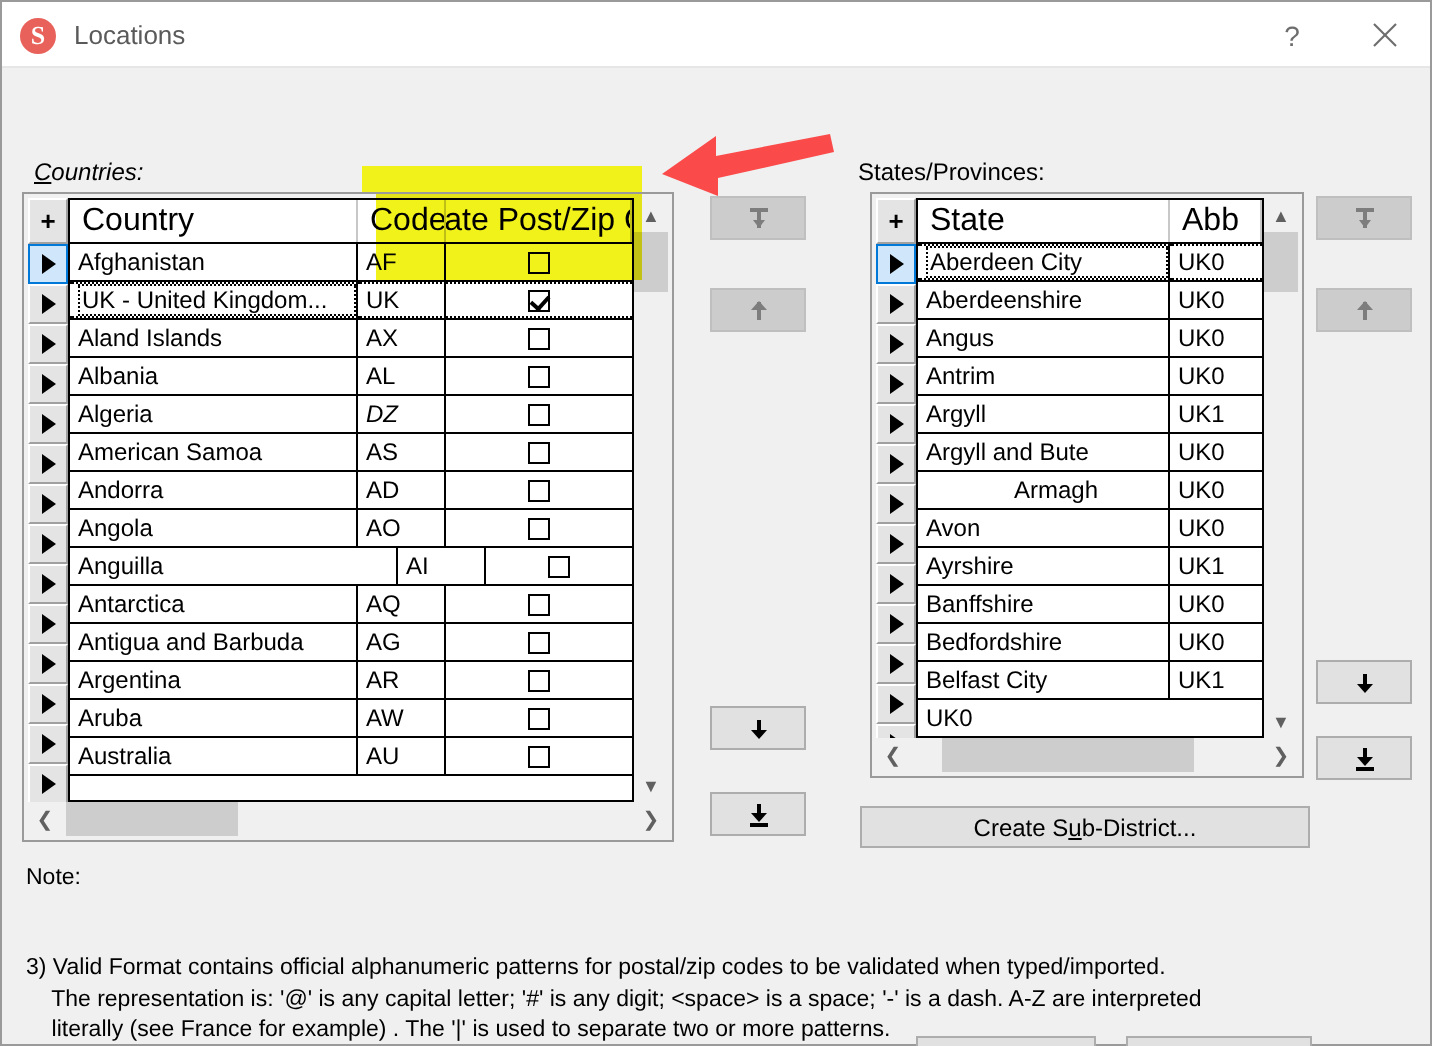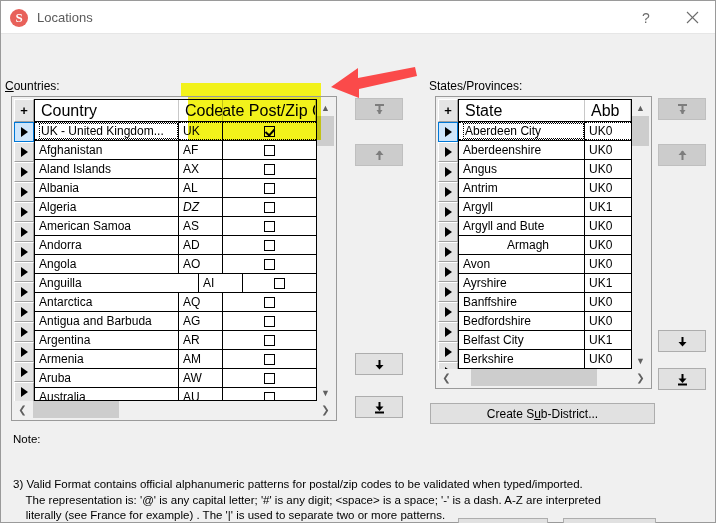--- a/index.html
+++ b/index.html
@@ -239,21 +239,21 @@
             <line x1="1" y1="1" x2="12" y2="12" stroke="#6d6d6d" stroke-width="1.1"></line>
             <line x1="12" y1="1" x2="1" y2="12" stroke="#6d6d6d" stroke-width="1.1"></line>
           </svg>
       </div>
     </div>
     <div class="titlebar-sep"></div>
   </div>
 
   <div class="content">
 
-    <div class="lbl" style="left:4px;top:45px;"><u>C</u><span>ountries:</span></div>
+    <div class="lbl" style="left:16px;top:45px;font-style:italic;"><u>C</u><span>ountries:</span></div>
 
     <div class="hl" style="left: 180px; top: 49px; width: 140px; height: 14px; background: rgb(242, 242, 27);"></div>
 
     <div class="grid-wrap" id="countries-grid" style="left:10px;top:62px;width:326px;height:325px;">
       <div class="grid-inner">
         <div class="grid-main">
           <div class="rowhdr-col" id="c-rowhdrs">
               <div class="rowhdr plus">+</div>
               <div class="rowhdr sel">
                 <span class="tri"></span>
@@ -298,37 +298,37 @@
                 <span class="tri"></span>
               </div>
             </div>
           <div class="cells-col">
             <div class="hdr-row">
               <div class="hdr-cell" style="width:144px;">Country</div>
               <div class="hdr-cell" style="width:44px;">Code</div>
               <div class="hdr-cell center" style="flex:1;">Validate Post/Zip Code</div>
             </div>
             <div id="c-rows" style="flex:1;overflow:hidden;">
+                <div class="data-row">
+                  <div class="cell" style="width: 144px;">Afghanistan</div>
+                  <div class="cell" style="width: 44px;">AF</div>
+                  <div class="cell center last" style="flex: 1 1 0%;">
+                    <span class="chk"></span>
+                  </div>
+                </div>
                 <div class="data-row selrow">
                   <div class="cell" style="width: 144px;">
                     <span class="selbox">UK - United Kingdom...</span>
                   </div>
                   <div class="cell" style="width: 44px;">UK</div>
                   <div class="cell center last" style="flex: 1 1 0%;">
                     <span class="chk on"></span>
                   </div>
                 </div>
                 <div class="data-row">
-                  <div class="cell" style="width: 144px;">Afghanistan</div>
-                  <div class="cell" style="width: 44px;">AF</div>
-                  <div class="cell center last" style="flex: 1 1 0%;">
-                    <span class="chk"></span>
-                  </div>
-                </div>
-                <div class="data-row">
                   <div class="cell" style="width: 144px;">Aland Islands</div>
                   <div class="cell" style="width: 44px;">AX</div>
                   <div class="cell center last" style="flex: 1 1 0%;">
                     <span class="chk"></span>
                   </div>
                 </div>
                 <div class="data-row">
                   <div class="cell" style="width: 144px;">Albania</div>
                   <div class="cell" style="width: 44px;">AL</div>
                   <div class="cell center last" style="flex: 1 1 0%;">
@@ -380,27 +380,20 @@
                 <div class="data-row">
                   <div class="cell" style="width: 144px;">Antigua and Barbuda</div>
                   <div class="cell" style="width: 44px;">AG</div>
                   <div class="cell center last" style="flex: 1 1 0%;">
                     <span class="chk"></span>
                   </div>
                 </div>
                 <div class="data-row">
                   <div class="cell" style="width: 144px;">Argentina</div>
                   <div class="cell" style="width: 44px;">AR</div>
-                  <div class="cell center last" style="flex: 1 1 0%;">
-                    <span class="chk"></span>
-                  </div>
-                </div>
-                <div class="data-row">
-                  <div class="cell" style="width: 144px;">Armenia</div>
-                  <div class="cell" style="width: 44px;">AM</div>
                   <div class="cell center last" style="flex: 1 1 0%;">
                     <span class="chk"></span>
                   </div>
                 </div>
                 <div class="data-row">
                   <div class="cell" style="width: 144px;">Aruba</div>
                   <div class="cell" style="width: 44px;">AW</div>
                   <div class="cell center last" style="flex: 1 1 0%;">
                     <span class="chk"></span>
                   </div>
@@ -558,21 +551,20 @@
                 </div>
                 <div class="data-row">
                   <div class="cell" style="flex: 1 1 0%;">Bedfordshire</div>
                   <div class="cell last" style="width: 46px;">UK0</div>
                 </div>
                 <div class="data-row">
                   <div class="cell" style="flex: 1 1 0%;">Belfast City</div>
                   <div class="cell last" style="width: 46px;">UK1</div>
                 </div>
                 <div class="data-row">
-                  <div class="cell" style="flex: 1 1 0%;">Berkshire</div>
                   <div class="cell last" style="width: 46px;">UK0</div>
                 </div>
               </div>
           </div>
           <div class="vsb">
             <div class="vsb-btn">▲</div>
             <div class="vsb-track">
               <div class="vsb-thumb"></div>
             </div>
             <div class="vsb-btn">▼</div>

